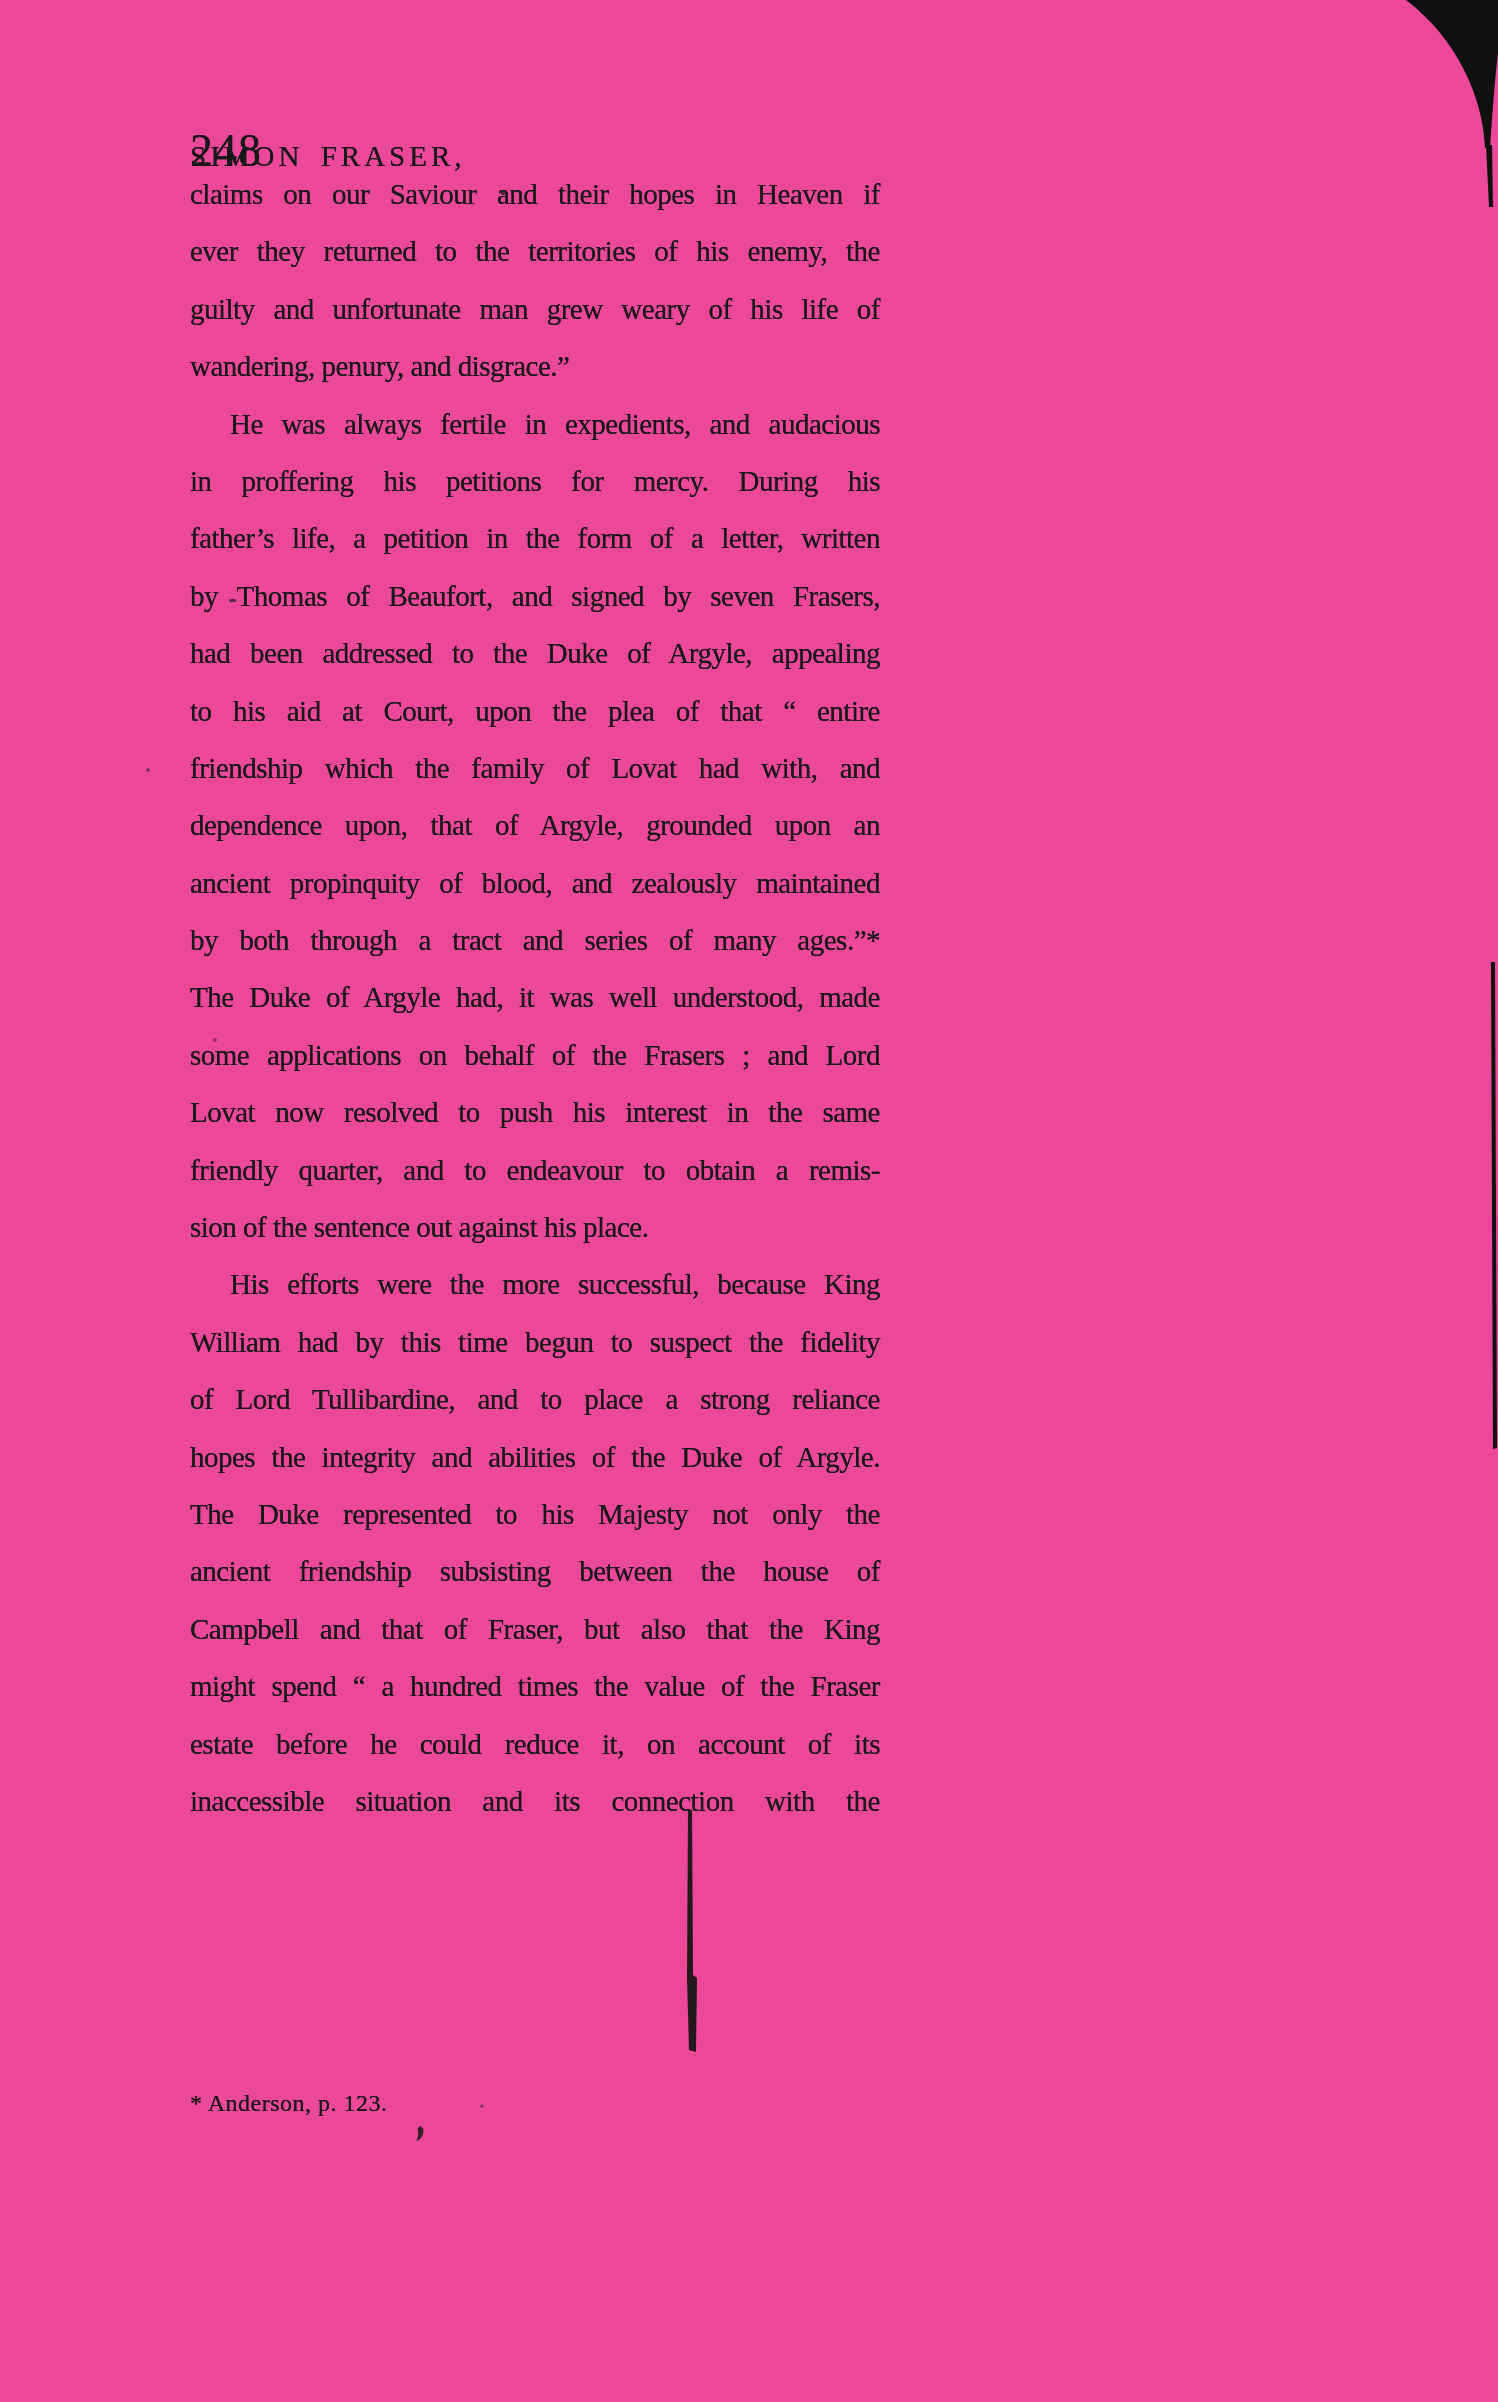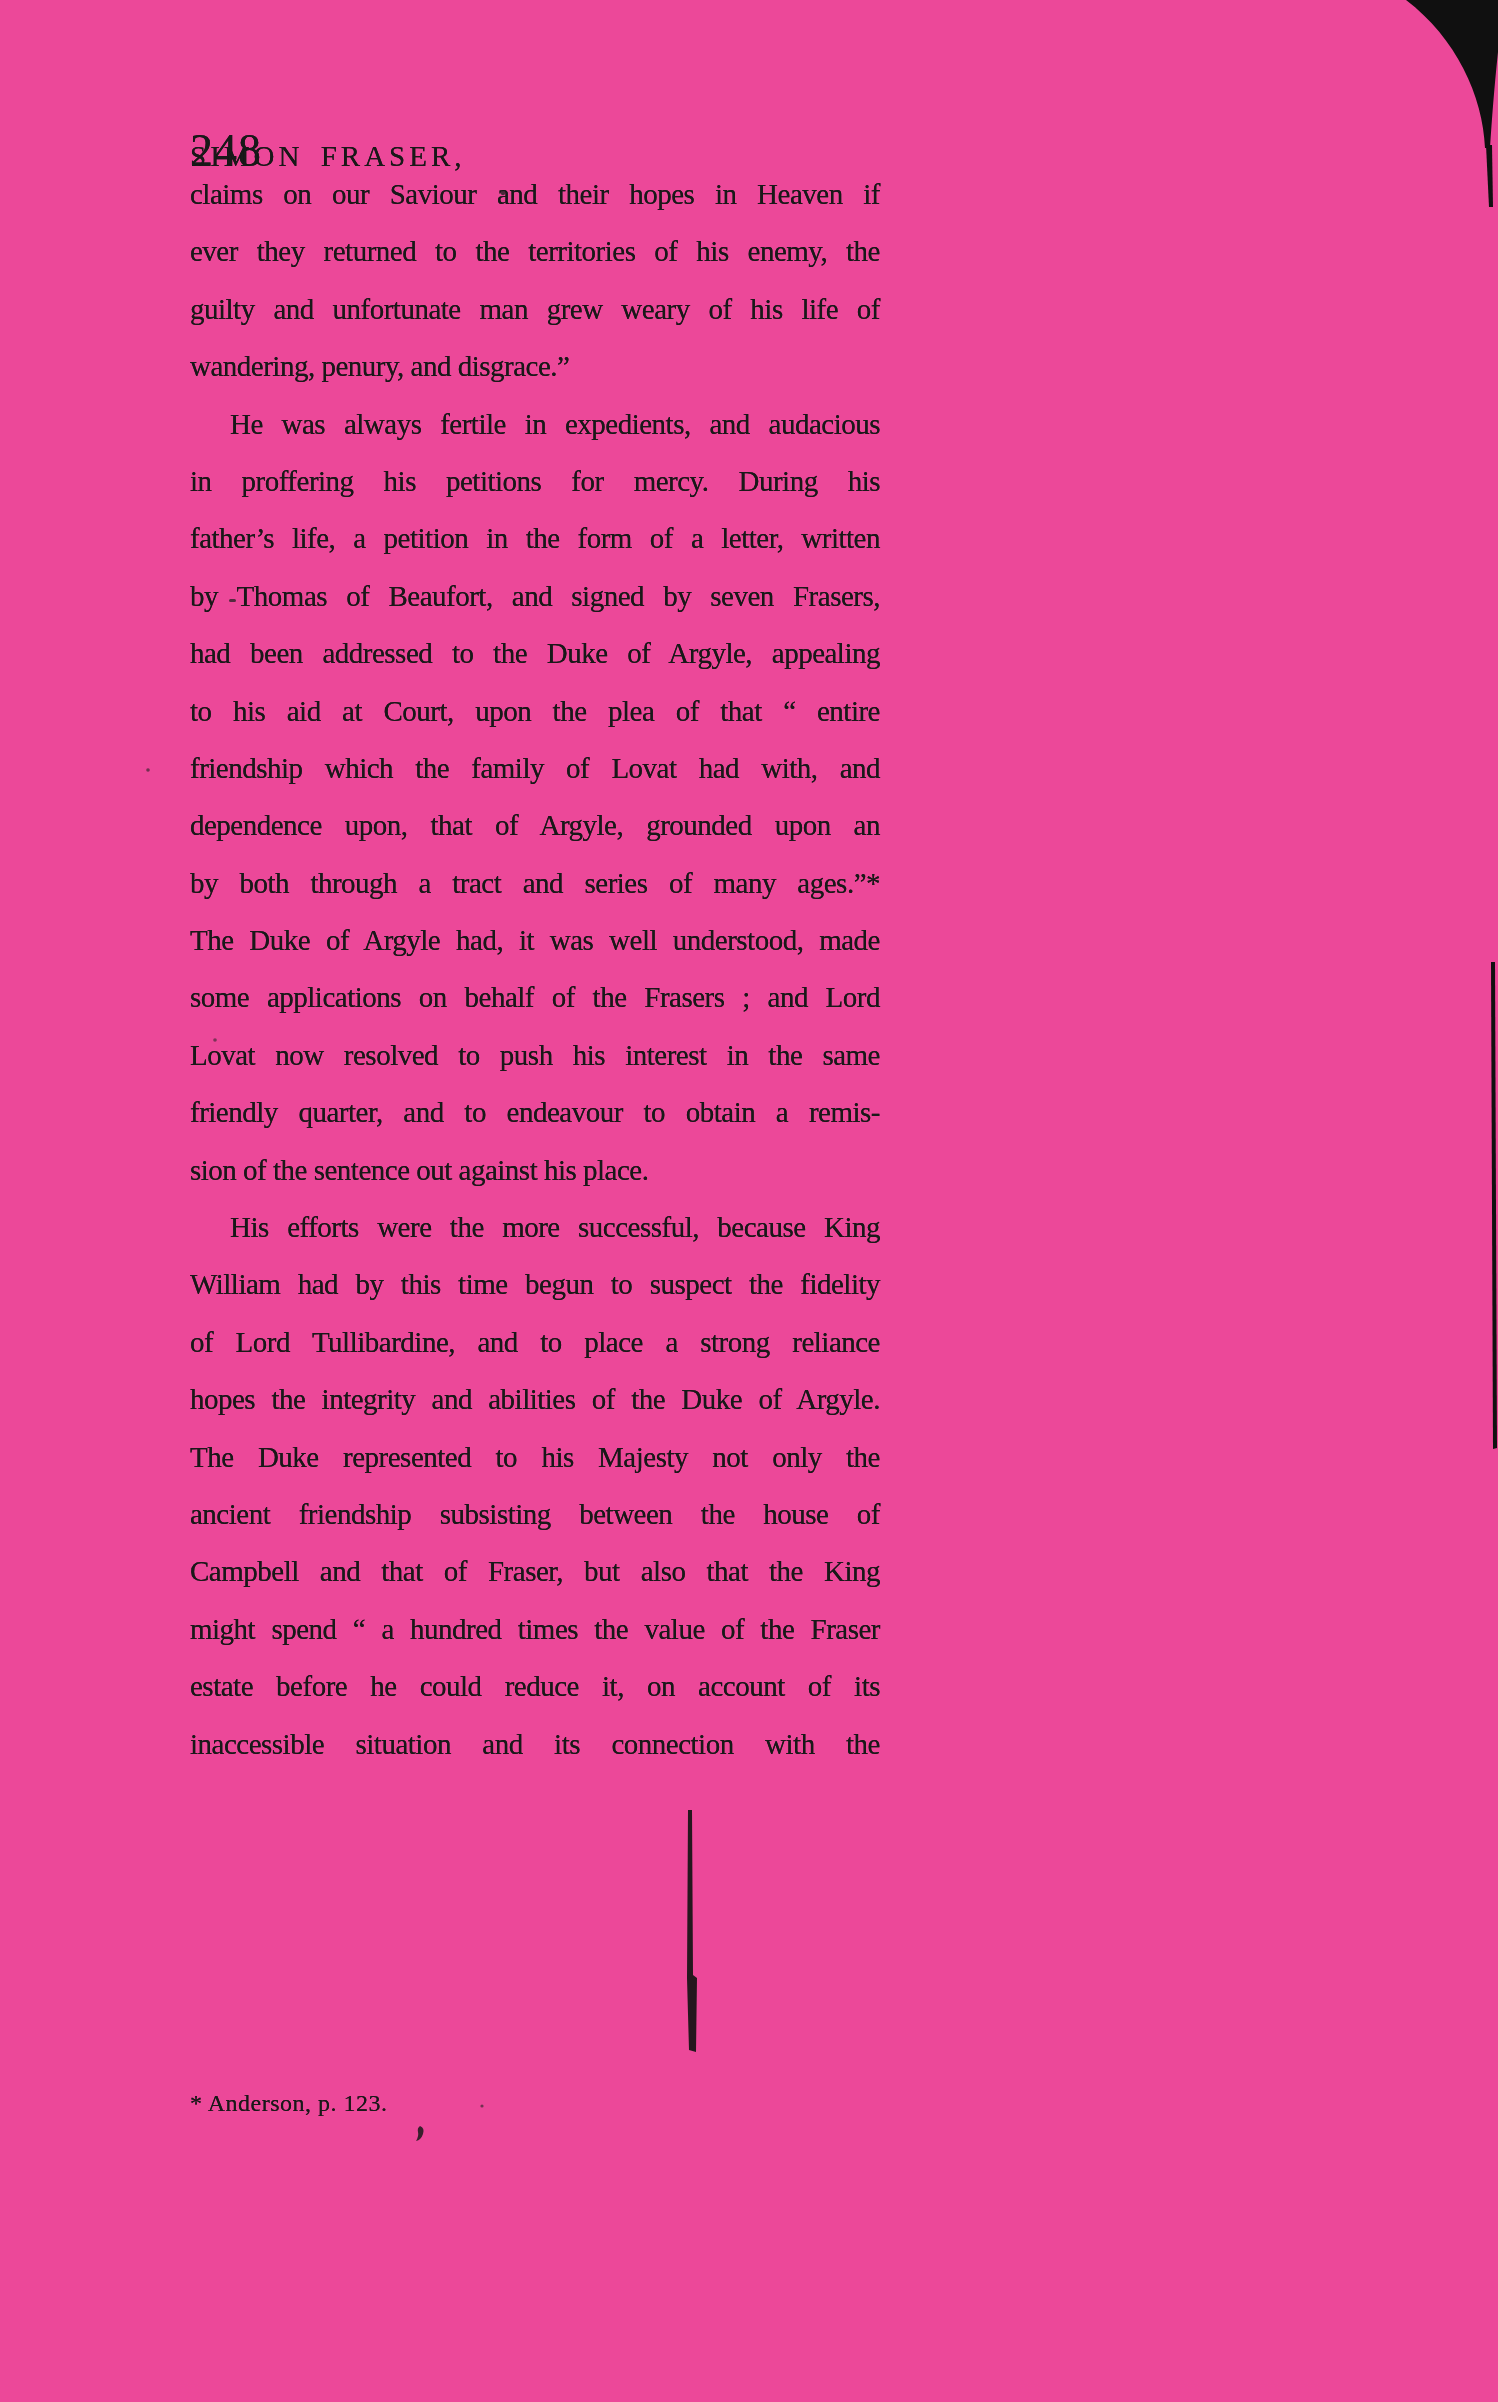--- a/index.html
+++ b/index.html
@@ -64,20 +64,21 @@
       <div class="line">guilty and unfortunate man grew weary of his life of</div>
       <div class="line para-end">wandering, penury, and disgrace.”</div>
       <div class="line indent">He was always fertile in expedients, and audacious</div>
       <div class="line">in proffering his petitions for mercy.  During his</div>
       <div class="line">father’s life, a petition in the form of a letter, written</div>
       <div class="line">by Thomas of Beaufort, and signed by seven Frasers,</div>
       <div class="line">had been addressed to the Duke of Argyle, appealing</div>
       <div class="line">to his aid at Court, upon the plea of that “ entire</div>
       <div class="line">friendship which the family of Lovat had with, and</div>
       <div class="line">dependence upon, that of Argyle, grounded upon an</div>
+      <div class="line">ancient propinquity of blood, and zealously maintained</div>
       <div class="line">by both through a tract and series of many ages.”*</div>
       <div class="line">The Duke of Argyle had, it was well understood, made</div>
       <div class="line">some applications on behalf of the Frasers ; and Lord</div>
       <div class="line">Lovat now resolved to push his interest in the same</div>
       <div class="line">friendly quarter, and to endeavour to obtain a remis-</div>
       <div class="line para-end">sion of the sentence out against his place.</div>
       <div class="line indent">His efforts were the more successful, because King</div>
       <div class="line">William had by this time begun to suspect the fidelity</div>
       <div class="line">of Lord Tullibardine, and to place a strong reliance</div>
       <div class="line">hopes the integrity and abilities of the Duke of Argyle.</div>

